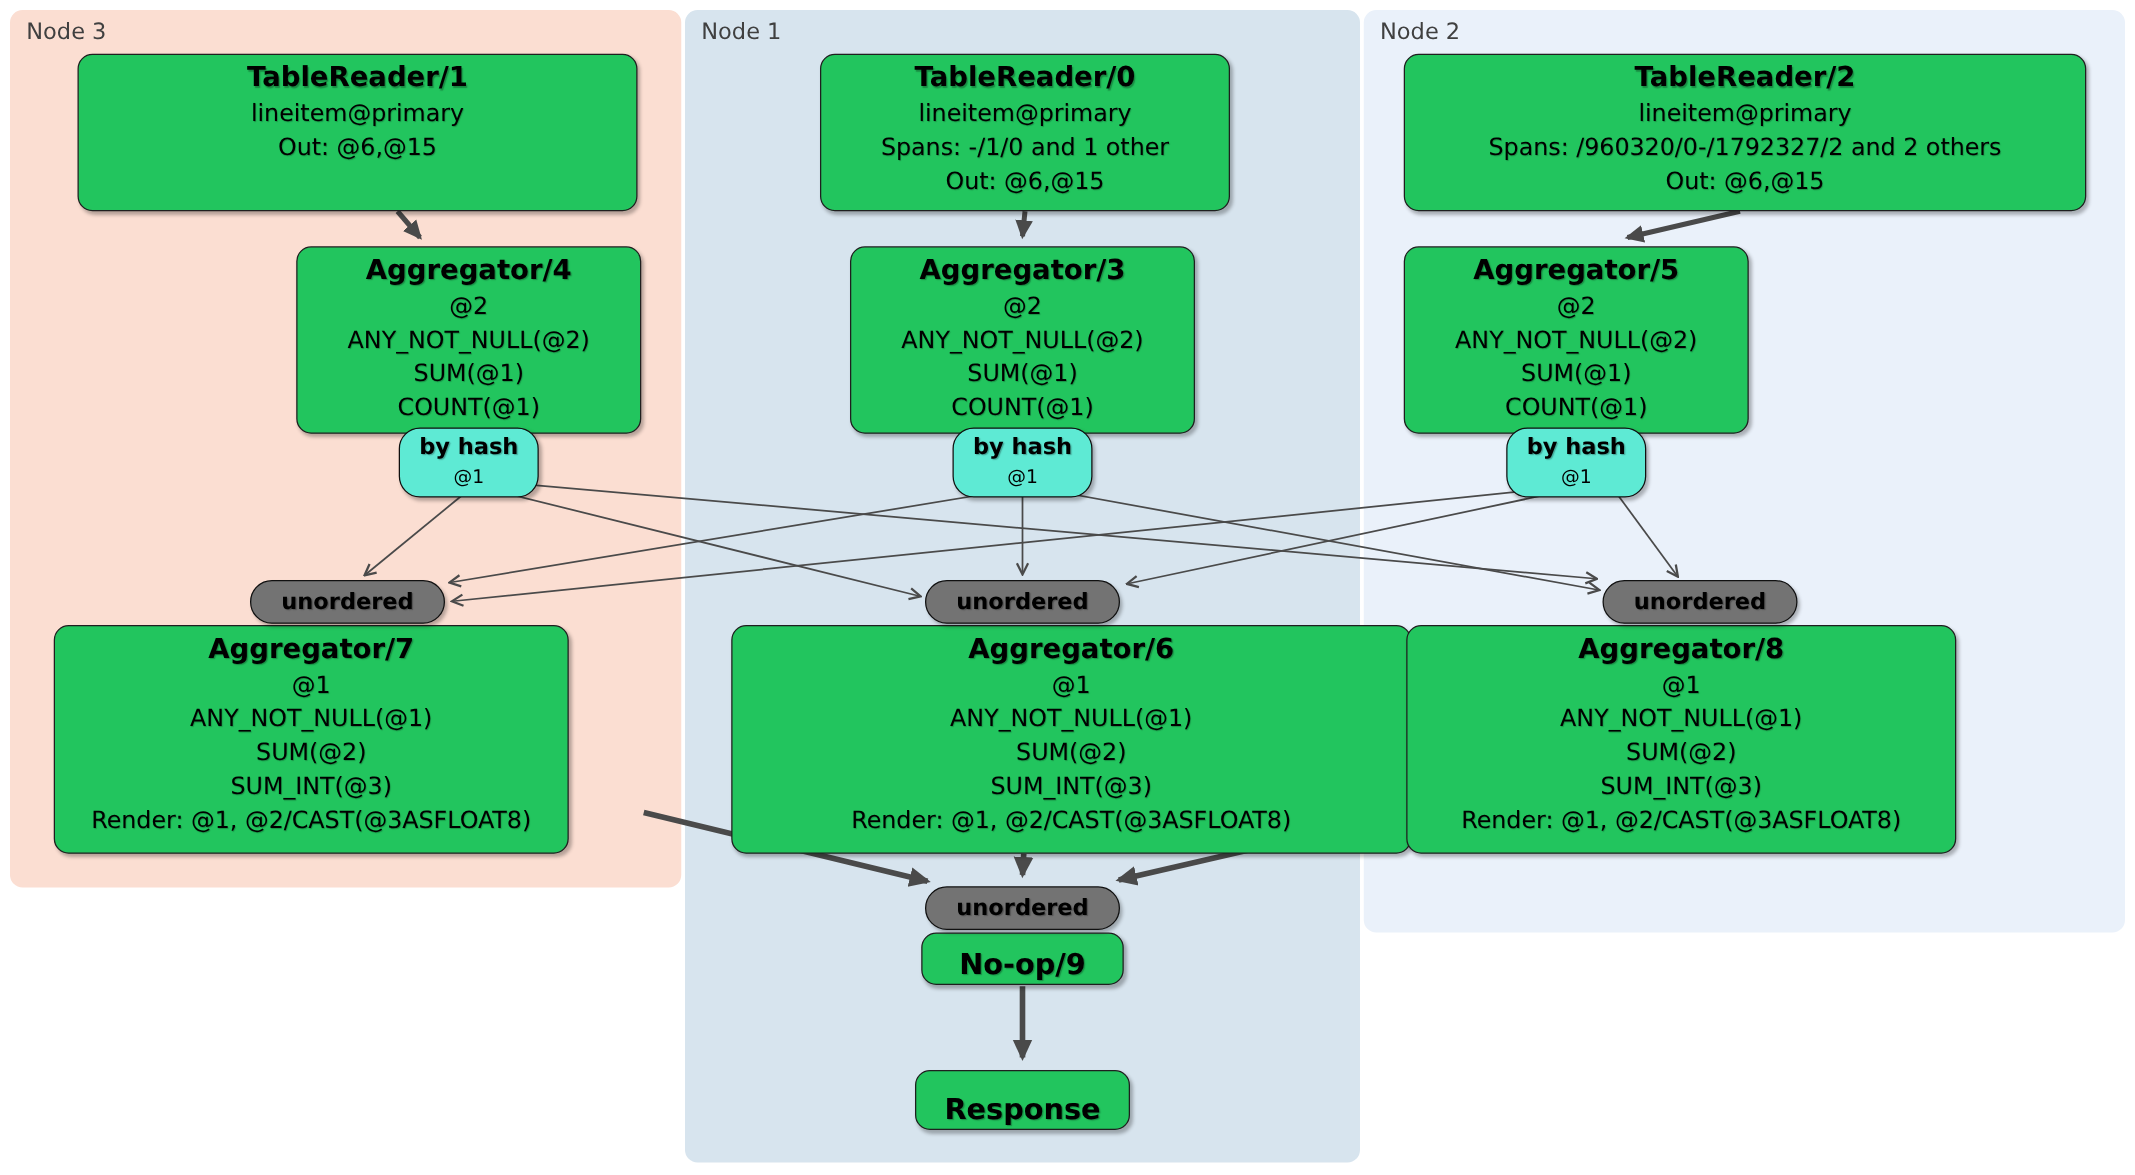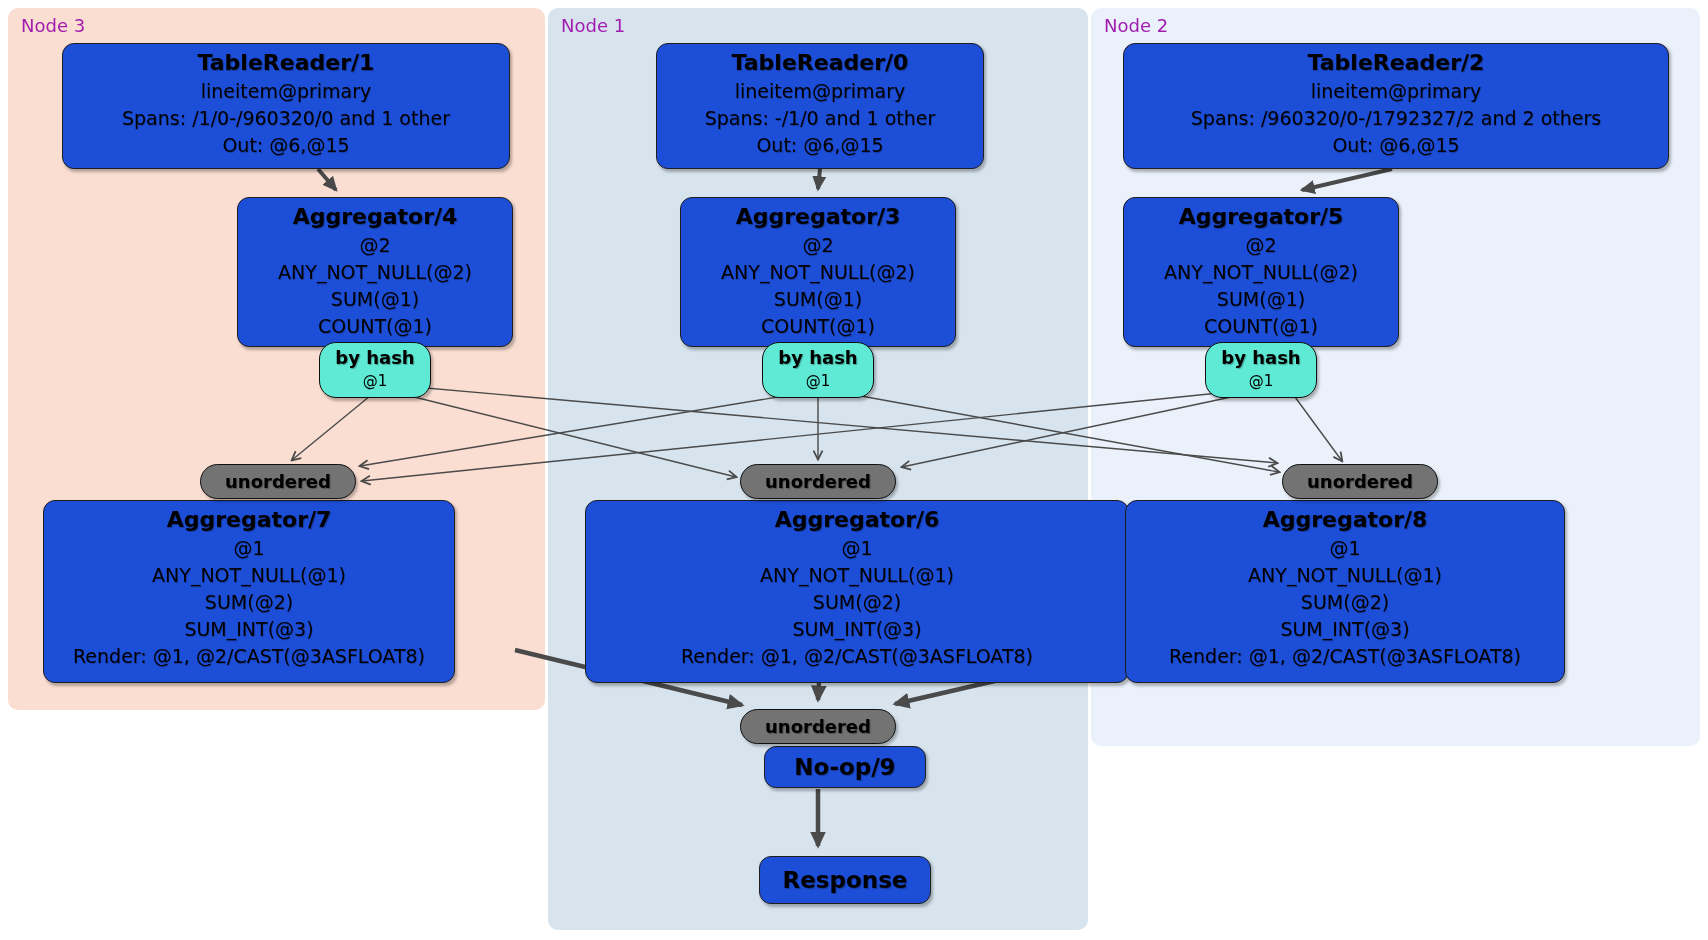--- a/index.html
+++ b/index.html
@@ -4,32 +4,32 @@
 <style>
   html,body{margin:0;padding:0;background:#fff;}
   .canvas{
     position:relative;width:1708px;height:940px;overflow:hidden;
     font-family:"DejaVu Sans","Liberation Sans",sans-serif;color:#000;background:#fff;
   }
   .nodebg{position:absolute;border-radius:10px;}
   .nodebg.n3{left:8px;top:8px;width:537px;height:702px;background:#fbded2;}
   .nodebg.n1{left:548px;top:8px;width:540px;height:922px;background:#d7e4ee;}
   .nodebg.n2{left:1091px;top:8px;width:609px;height:738px;background:#eaf1fa;}
-  .nodelabel{position:absolute;left:13px;top:7px;font-size:18px;color:#a21caf;}
+  .nodelabel{position:absolute;left:13px;top:7px;font-size:18px;color:#404040;}
   svg.edges{position:absolute;left:0;top:0;z-index:2;}
   .box{
-    position:absolute;z-index:3;background:#1d4ed8;border:1.5px solid #1f1f1f;
+    position:absolute;z-index:3;background:#22c55e;border:1.5px solid #1f1f1f;
     border-radius:12px;text-align:center;padding-top:4px;box-sizing:border-box;
     box-shadow:2px 2.5px 3px rgba(0,0,0,0.28);
   }
   .box-title{font-size:22px;font-weight:bold;line-height:30px;white-space:nowrap;
     text-shadow:1px 1px 1px rgba(0,0,0,0.30);}
   .box-line{font-size:19px;line-height:27px;white-space:nowrap;
     text-shadow:0.6px 0.8px 0.8px rgba(0,0,0,0.25);}
-  .box.small{display:flex;align-items:center;justify-content:center;padding-top:0;margin-left:27px;}
+  .box.small{display:flex;align-items:flex-end;justify-content:center;padding-top:0;}
   .box.small .box-title{font-size:23px;}
   .pill{
     position:absolute;z-index:4;border:1.6px solid #101010;text-align:center;
     box-sizing:border-box;box-shadow:2px 2.5px 3px rgba(0,0,0,0.28);
   }
   .pill.hash{width:112px;height:56px;border-radius:17px;background:#5eead4;padding-top:3px;}
   .pill.sync{width:156px;height:35px;border-radius:18px;background:#737373;
     display:flex;align-items:center;justify-content:center;}
   .pill-label{font-size:18px;font-weight:bold;line-height:24px;
     text-shadow:1px 1px 1px rgba(0,0,0,0.30);}
@@ -77,21 +77,20 @@
     <path d="M515,650 L742,705" stroke="#4a4a4a" stroke-width="4.5" fill="none" marker-end="url(#thick-arrow)"></path>
     <path d="M819,683 L818,700" stroke="#4a4a4a" stroke-width="4.5" fill="none" marker-end="url(#thick-arrow)"></path>
     <path d="M1125,651 L895,704" stroke="#4a4a4a" stroke-width="4.5" fill="none" marker-end="url(#thick-arrow)"></path>
 
     <path d="M818,789 L818,846" stroke="#4a4a4a" stroke-width="4.5" fill="none" marker-end="url(#thick-arrow)"></path>
   </svg>
 
   <div class="box" style="left:62px;top:43px;width:448px;height:126px;">
     <div class="box-title">TableReader/1</div>
     <div class="box-line">lineitem@primary</div>
-    <div class="box-line">Spans: /1/0-/960320/0 and 1 other</div>
     <div class="box-line">Out: @6,@15</div>
   </div>
   <div class="box" style="left:656px;top:43px;width:328px;height:126px;">
     <div class="box-title">TableReader/0</div>
     <div class="box-line">lineitem@primary</div>
     <div class="box-line">Spans: -/1/0 and 1 other</div>
     <div class="box-line">Out: @6,@15</div>
   </div>
   <div class="box" style="left:1123px;top:43px;width:546px;height:126px;">
     <div class="box-title">TableReader/2</div>

